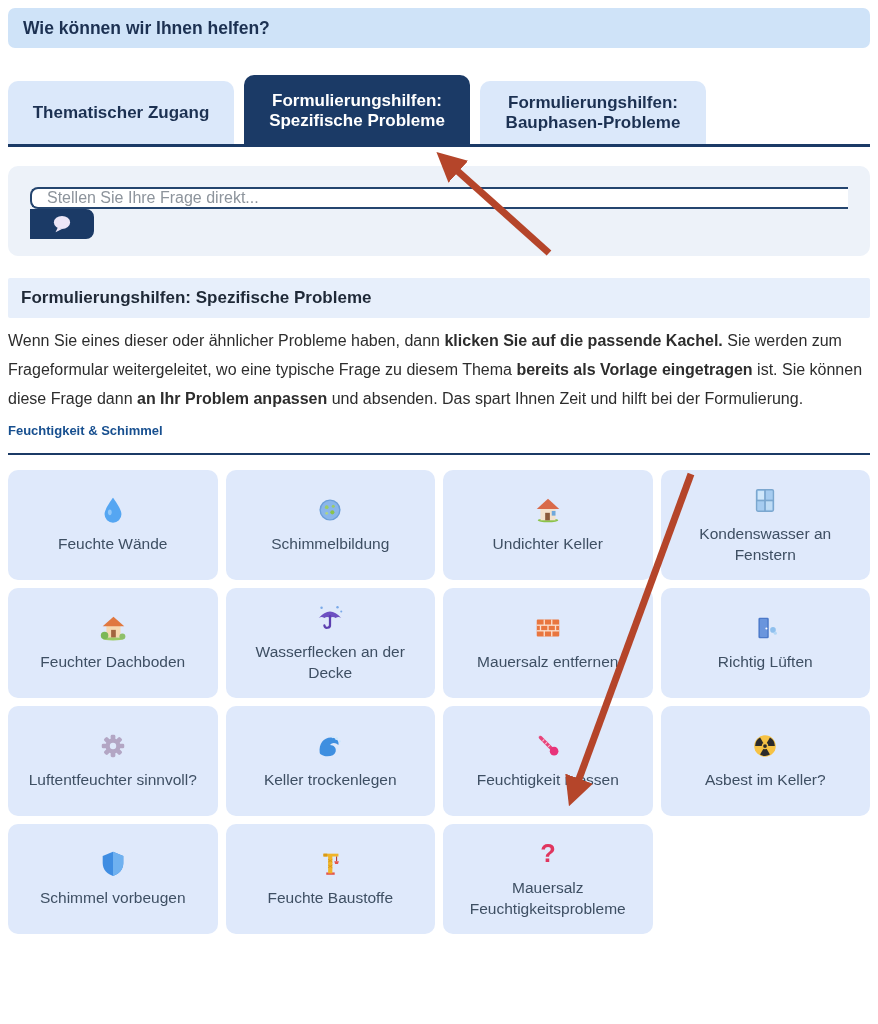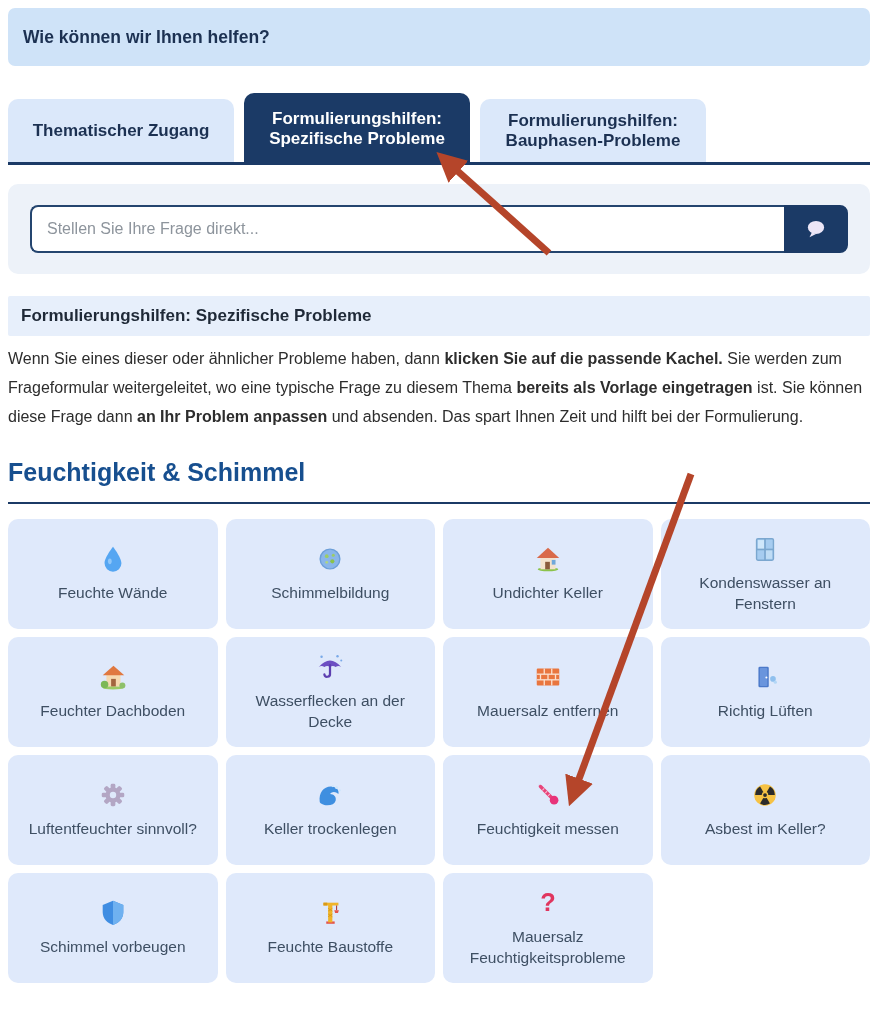--- a/index.html
+++ b/index.html
@@ -5,42 +5,42 @@
   * { box-sizing: border-box; margin: 0; padding: 0; }
   html,body { width: 878px; }
   body {
     height: 1024px; position: relative; overflow: hidden;
     background: #ffffff; font-family: "Liberation Sans", sans-serif;
   }
   .page { padding: 8px; position: relative; }
 
   
   .help-header {
-    background: #cfe3f8; border-radius: 7px; height: 58px;
+    background: #cfe3f8; border-radius: 7px; height: 40px;
     display: flex; align-items: center; padding: 0 15px;
     font-size: 17.5px; font-weight: bold; color: #1c3152;
   }
 
   
   .tabs {
     margin-top: 27px; display: flex; gap: 10px; align-items: flex-end;
     border-bottom: 3px solid #1b3a66;
   }
   .tab {
     width: 226px; min-height: 63px; display: flex; align-items: center; justify-content: center;
     text-align: center; background: #dbe8fa; border-radius: 10px 10px 0 0;
     font-weight: bold; font-size: 17px; color: #1c3152; padding: 6px 12px; cursor: pointer;
   }
   .tab.active {
     background: #1b3a66; color: #ffffff; min-height: 72px; margin-bottom: -3px;
   }
 
   
   .search-panel { margin-top: 19px; background: #edf2f9; border-radius: 10px; padding: 21px 22px; }
-  .search-group { display: flex; height: 48px; }
+  .search-group { display: flex; height: 48px; flex-direction: column; }
   .search-input {
     flex: 1; border: 2px solid #24456f; border-right: none; border-radius: 8px 0 0 8px;
     padding: 0 15px; font-size: 16px; color: #333; font-family: "Liberation Sans", sans-serif;
     background: #fff; outline: none;
   }
   .search-input::placeholder { color: #8d949c; }
   .ask-button {
     width: 64px; background: #1b3a66; border: 2px solid #1b3a66; border-radius: 0 8px 8px 0;
     display: flex; align-items: center; justify-content: center; cursor: pointer;
   }
@@ -49,21 +49,21 @@
   
   .section-bar {
     margin-top: 22px; background: #e7effb; border-radius: 2px;
     padding: 10px 13px; font-weight: bold; font-size: 17px; color: #1f2937;
   }
 
   
   .intro { margin-top: 9px; font-size: 16px; line-height: 1.8; color: #2d2d2d; }
 
   
-  .category-title { margin-top: 27px; font-size: 25px; font-weight: bold; color: #174f8f; }
+  .category-title { margin-top: 10px; font-size: 13px; font-weight: bold; color: #174f8f; }
   .category-rule { border: none; border-top: 2px solid #1b3a66; margin: 15px 0 15px; }
 
   
   .grid { display: grid; grid-template-columns: repeat(4, 1fr); gap: 8px; }
   .tile {
     background: #dfe9fb; border-radius: 10px; min-height: 110px; cursor: pointer;
     display: flex; flex-direction: column; align-items: center; justify-content: center;
     gap: 9px; padding: 10px 12px; text-align: center;
   }
   .tile-icon { height: 30px; display: flex; align-items: center; justify-content: center; }

